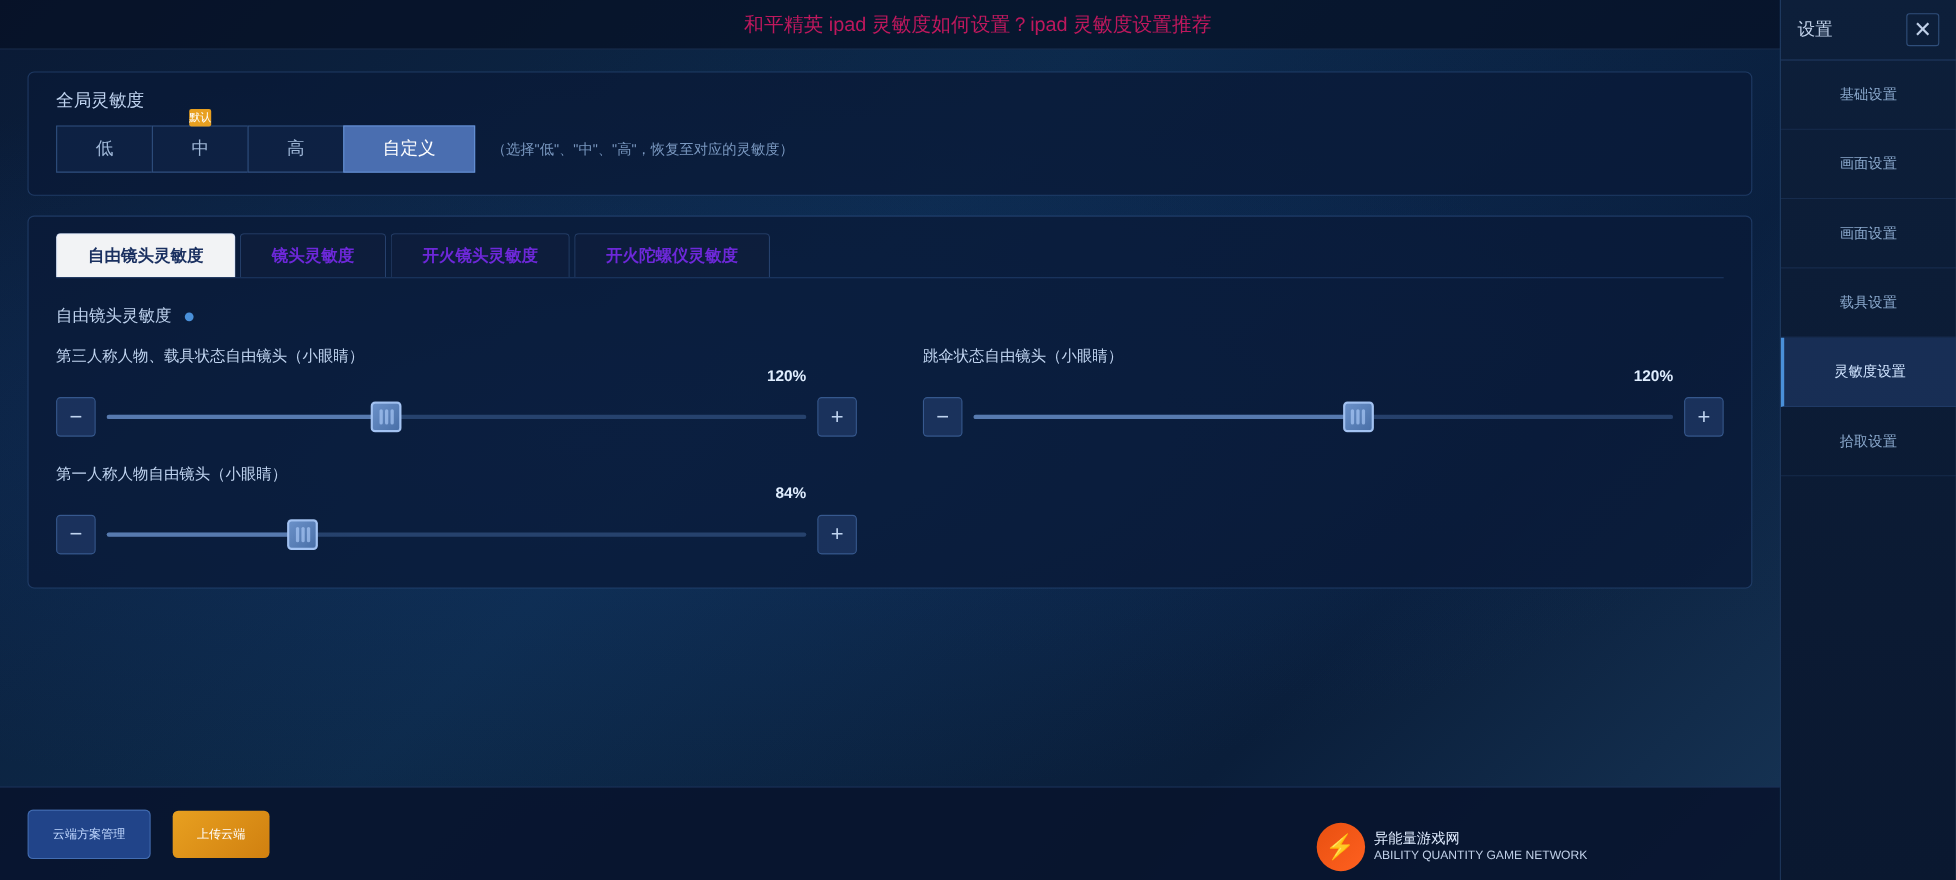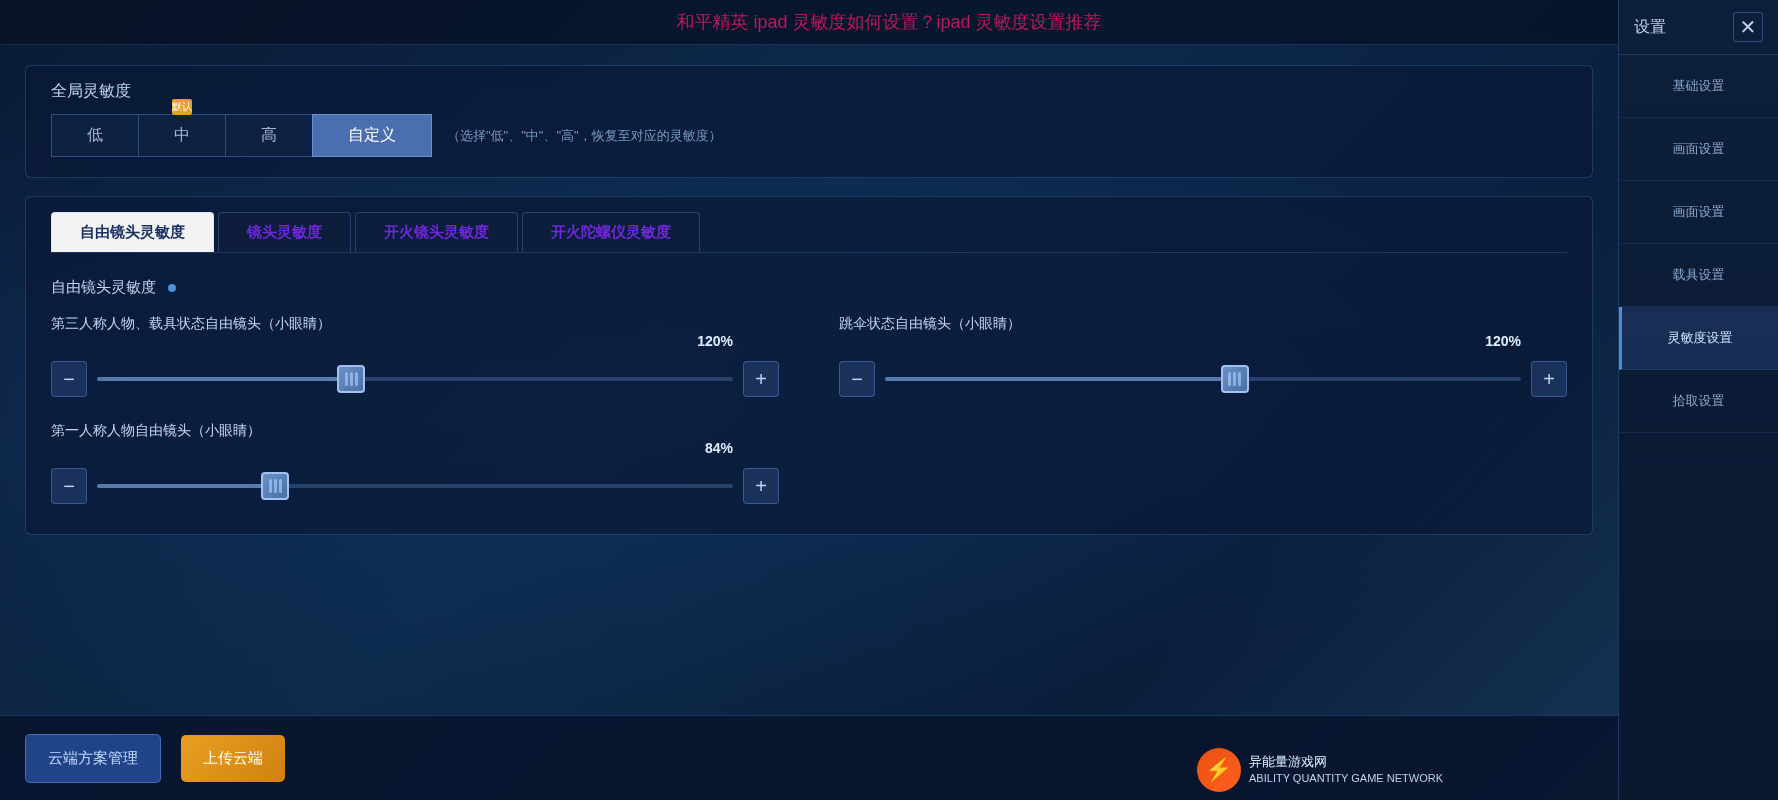--- a/index.html
+++ b/index.html
@@ -346,21 +346,21 @@
       font-size: 14px;
       line-height: 1.8;
     }
     .cloud-info .highlight {
       color: #f0a020;
     }
 
     .cloud-btn {
       padding: 14px 22px;
       border-radius: 5px;
-      font-size: 15px;
+      font-size: 11px;
       cursor: pointer;
       border: none;
       font-weight: 500;
     }
     .cloud-btn.manage {
       background: rgba(40, 80, 160, 0.8);
       color: #c0d8ff;
       border: 1px solid rgba(100, 150, 220, 0.5);
     }
     .cloud-btn.upload {

